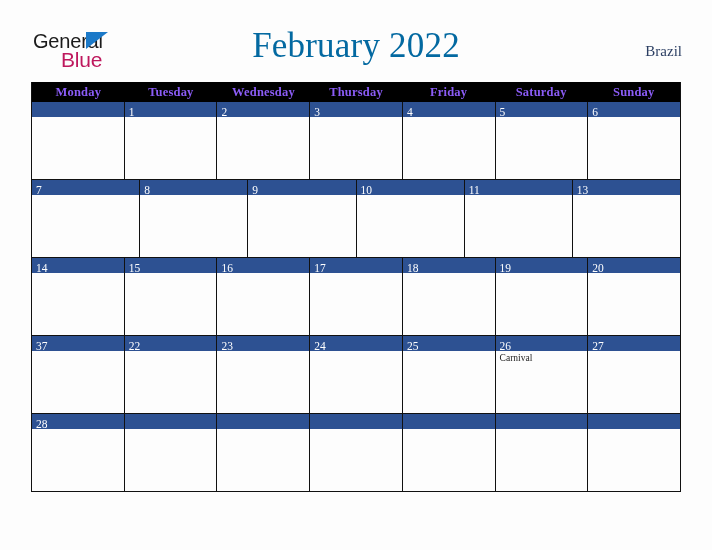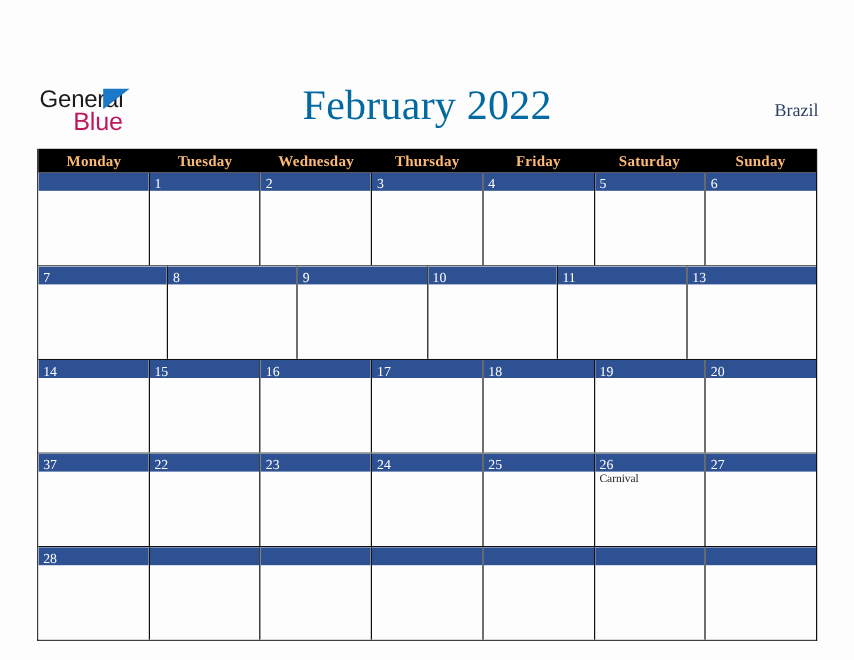--- a/index.html
+++ b/index.html
@@ -11,21 +11,20 @@
     height: 550px;
     background: #fdfdfd;
     font-family: "Liberation Serif", "DejaVu Serif", serif;
     overflow: hidden;
   }
   .page {
     position: relative;
     width: 712px;
     height: 394px;
     box-sizing: border-box;
-    margin-top: 42px;
   }
 
   
   .header {
     position: absolute;
     left: 0;
     top: 22px;
     width: 712px;
     height: 52px;
   }
@@ -97,21 +96,21 @@
     box-sizing: border-box;
     background: #fdfdfd;
   }
   .dow-row {
     display: flex;
     background: #000000;
     height: 20px;
   }
   .dow-cell {
     flex: 1 1 0;
-    color: #fdba74;
+    color: #8b5cf6;
     font-size: 12.5px;
     font-weight: bold;
     text-align: center;
     line-height: 20px;
     letter-spacing: 0.2px;
   }
   .week-row {
     display: flex;
     height: 77px;
     border-top: 1px solid #111111;

